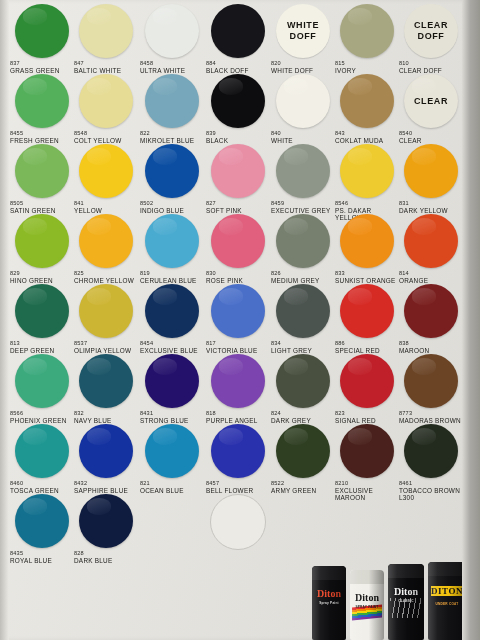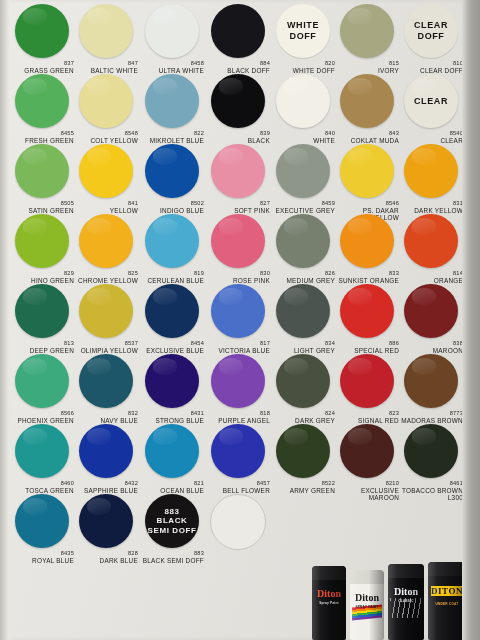--- a/index.html
+++ b/index.html
@@ -44,21 +44,21 @@
   .swatch-grid {
     position: absolute;
     left: 10px;
     top: 0px;
     width: 452px;
     height: 640px;
   }
   .cell {
     position: absolute;
     width: 64px;
-    text-align: right;
+    text-align: left;
   }
   .dot {
     width: 54px;
     height: 54px;
     border-radius: 50%;
     margin: 0 auto;
     position: relative;
     box-shadow: 0 1px 2px rgba(0,0,0,0.20);
   }
   .dot.gloss::after {
@@ -439,31 +439,20 @@
         <div class="cell" style="left: 0px; top: 494px;">
           <div class="dot gloss" style="background: rgb(19, 113, 143);"></div>
           <div class="code">8435</div>
           <div class="cname">ROYAL BLUE</div>
         </div>
         <div class="cell" style="left: 64px; top: 494px;">
           <div class="dot gloss" style="background: rgb(15, 28, 64);"></div>
           <div class="code">828</div>
           <div class="cname">DARK BLUE</div>
         </div>
-        <div class="cell" style="left: 130px; top: 494px;">
-          <div class="dot" style="background: rgb(21, 19, 20);">
-            <div class="dot-text light" style="font-size: 8px;">
-              <div>883</div>
-              <div>BLACK</div>
-              <div>SEMI DOFF</div>
-            </div>
-          </div>
-          <div class="code">883</div>
-          <div class="cname">BLACK SEMI DOFF</div>
-        </div>
         <div class="cell" style="left: 196px; top: 494px;">
           <div class="dot outline"></div>
         </div>
       </div>
 
     <div id="cans">
         <div class="can" style="left: 0px; width: 34px; height: 74px; background: rgb(13, 13, 15);">
           <div class="can-cap" style="background: rgb(27, 27, 29);"></div>
           <div class="can-brand" style="top: 22px; font-size: 10px; color: rgb(232, 71, 42);">Diton</div>
           <div class="can-sub" style="top: 35px; color: rgb(221, 221, 221);">Spray Paint</div>

